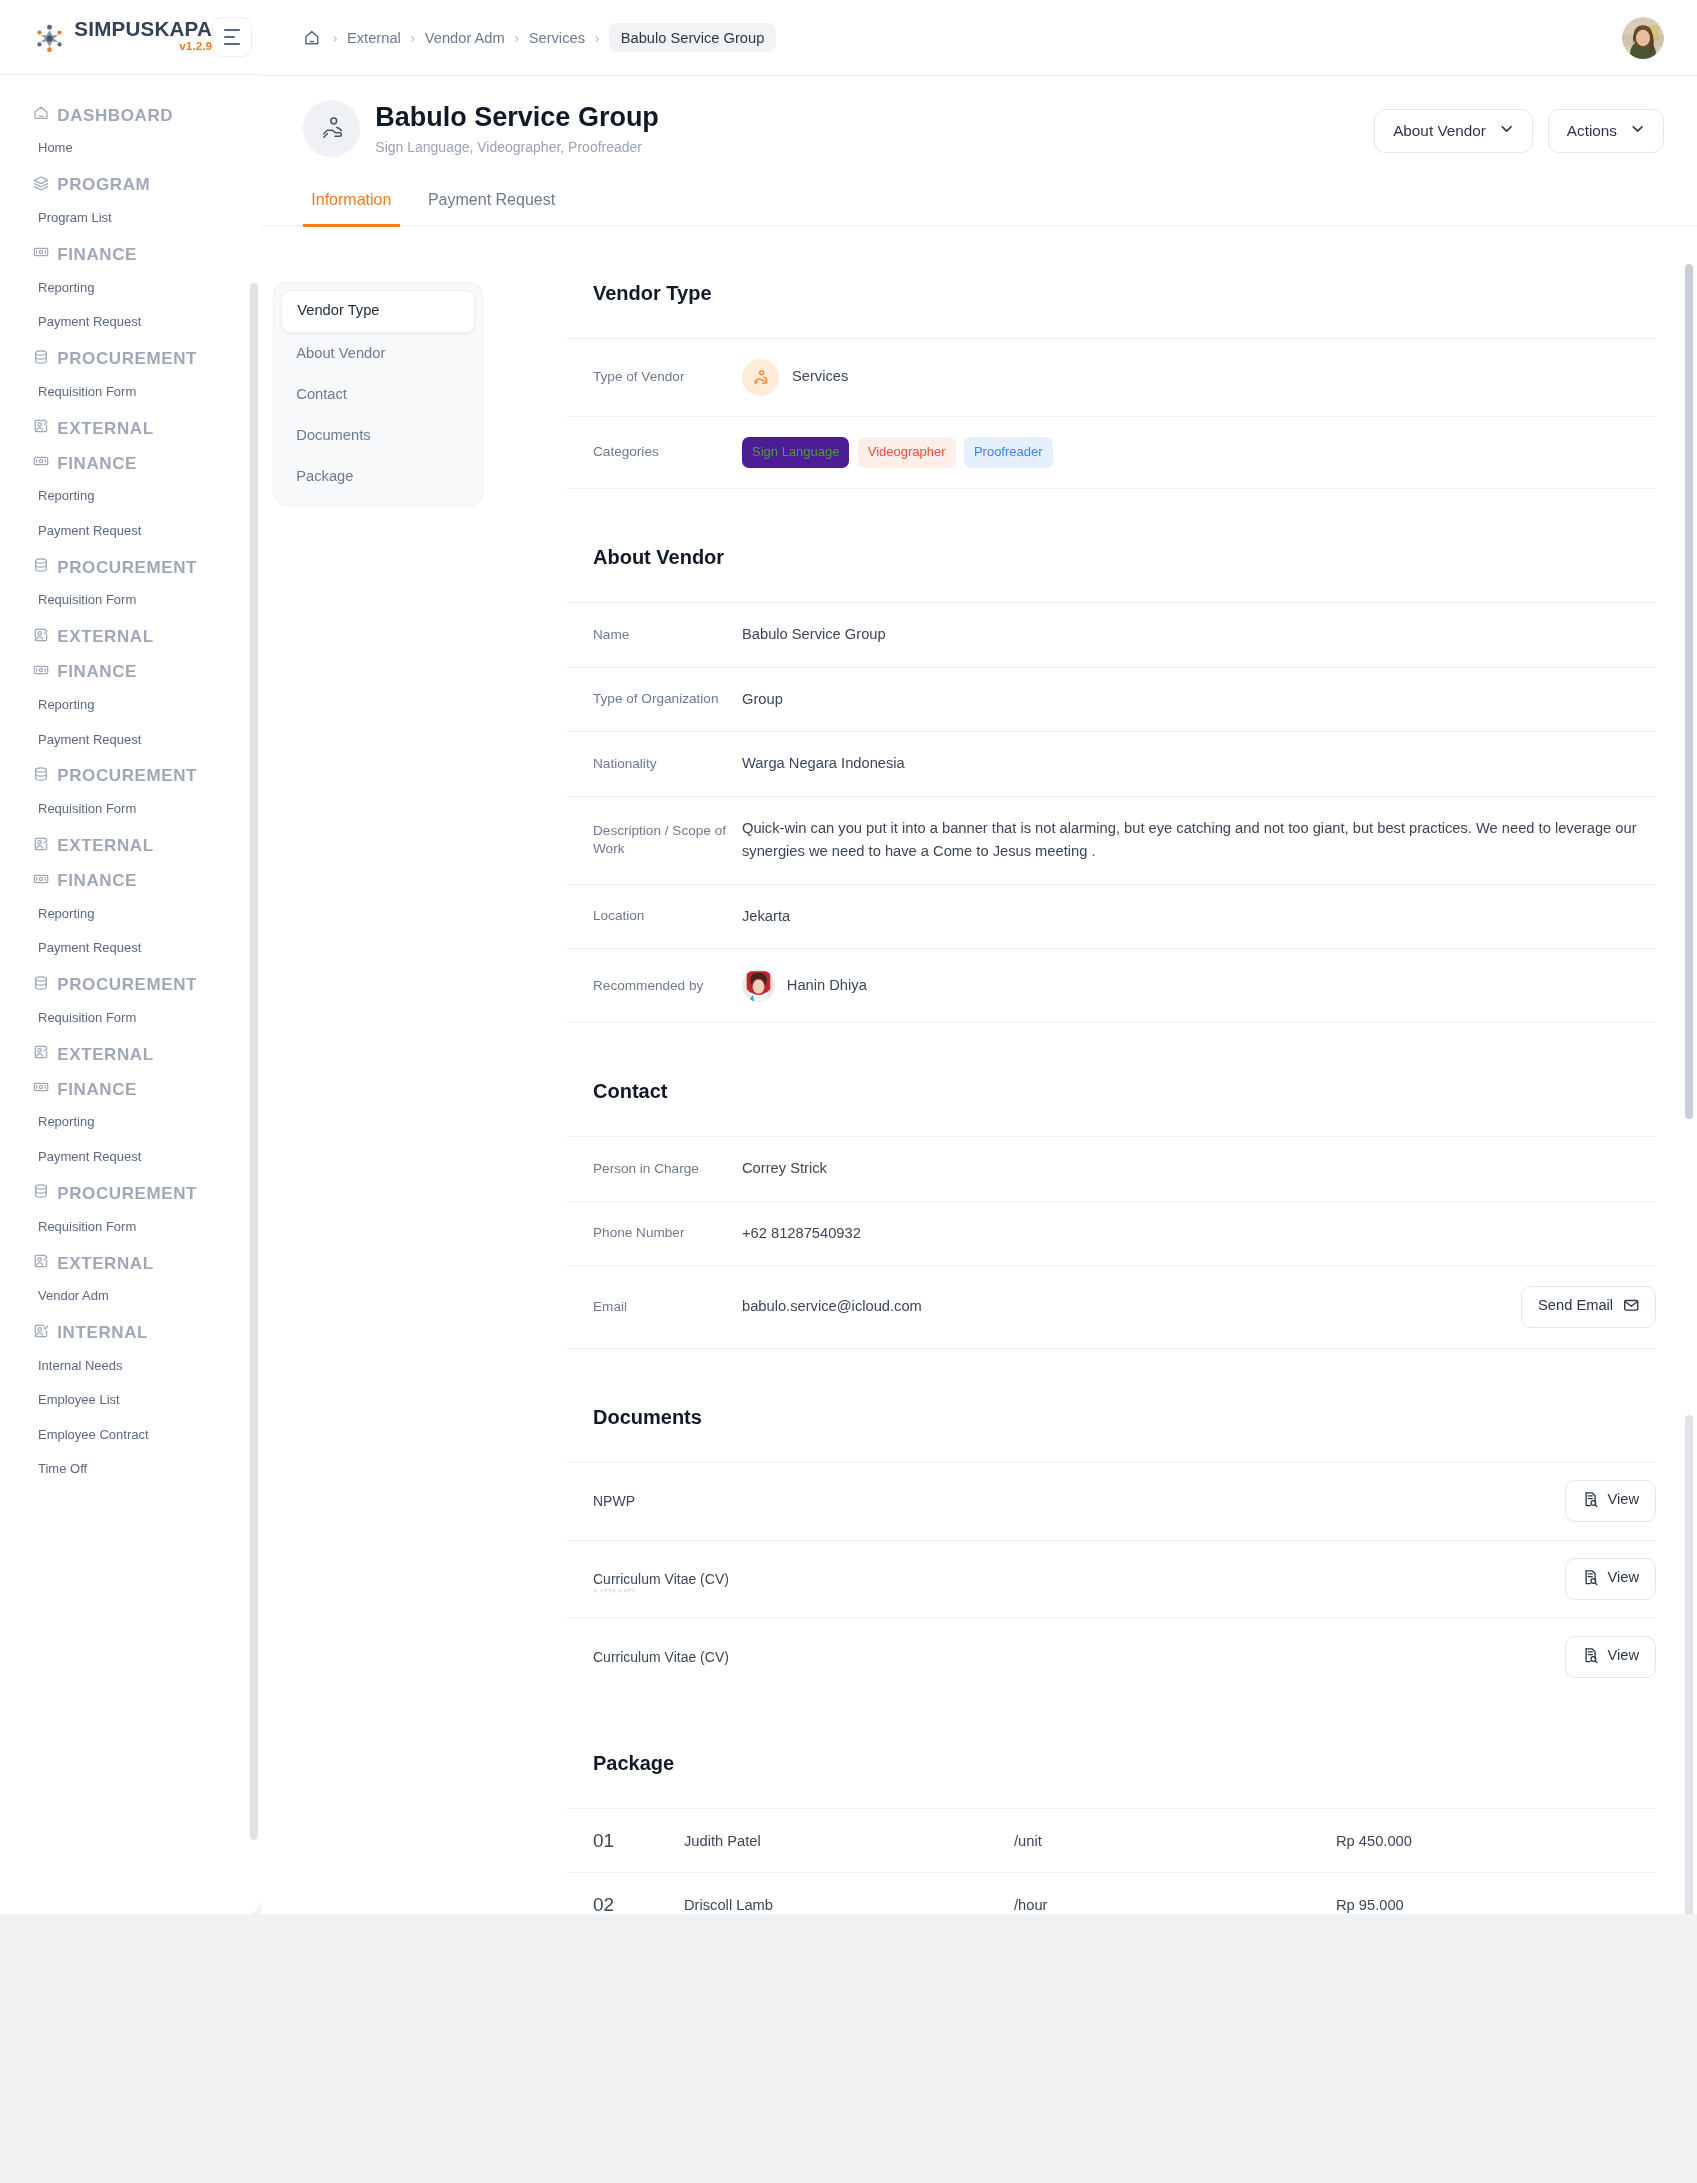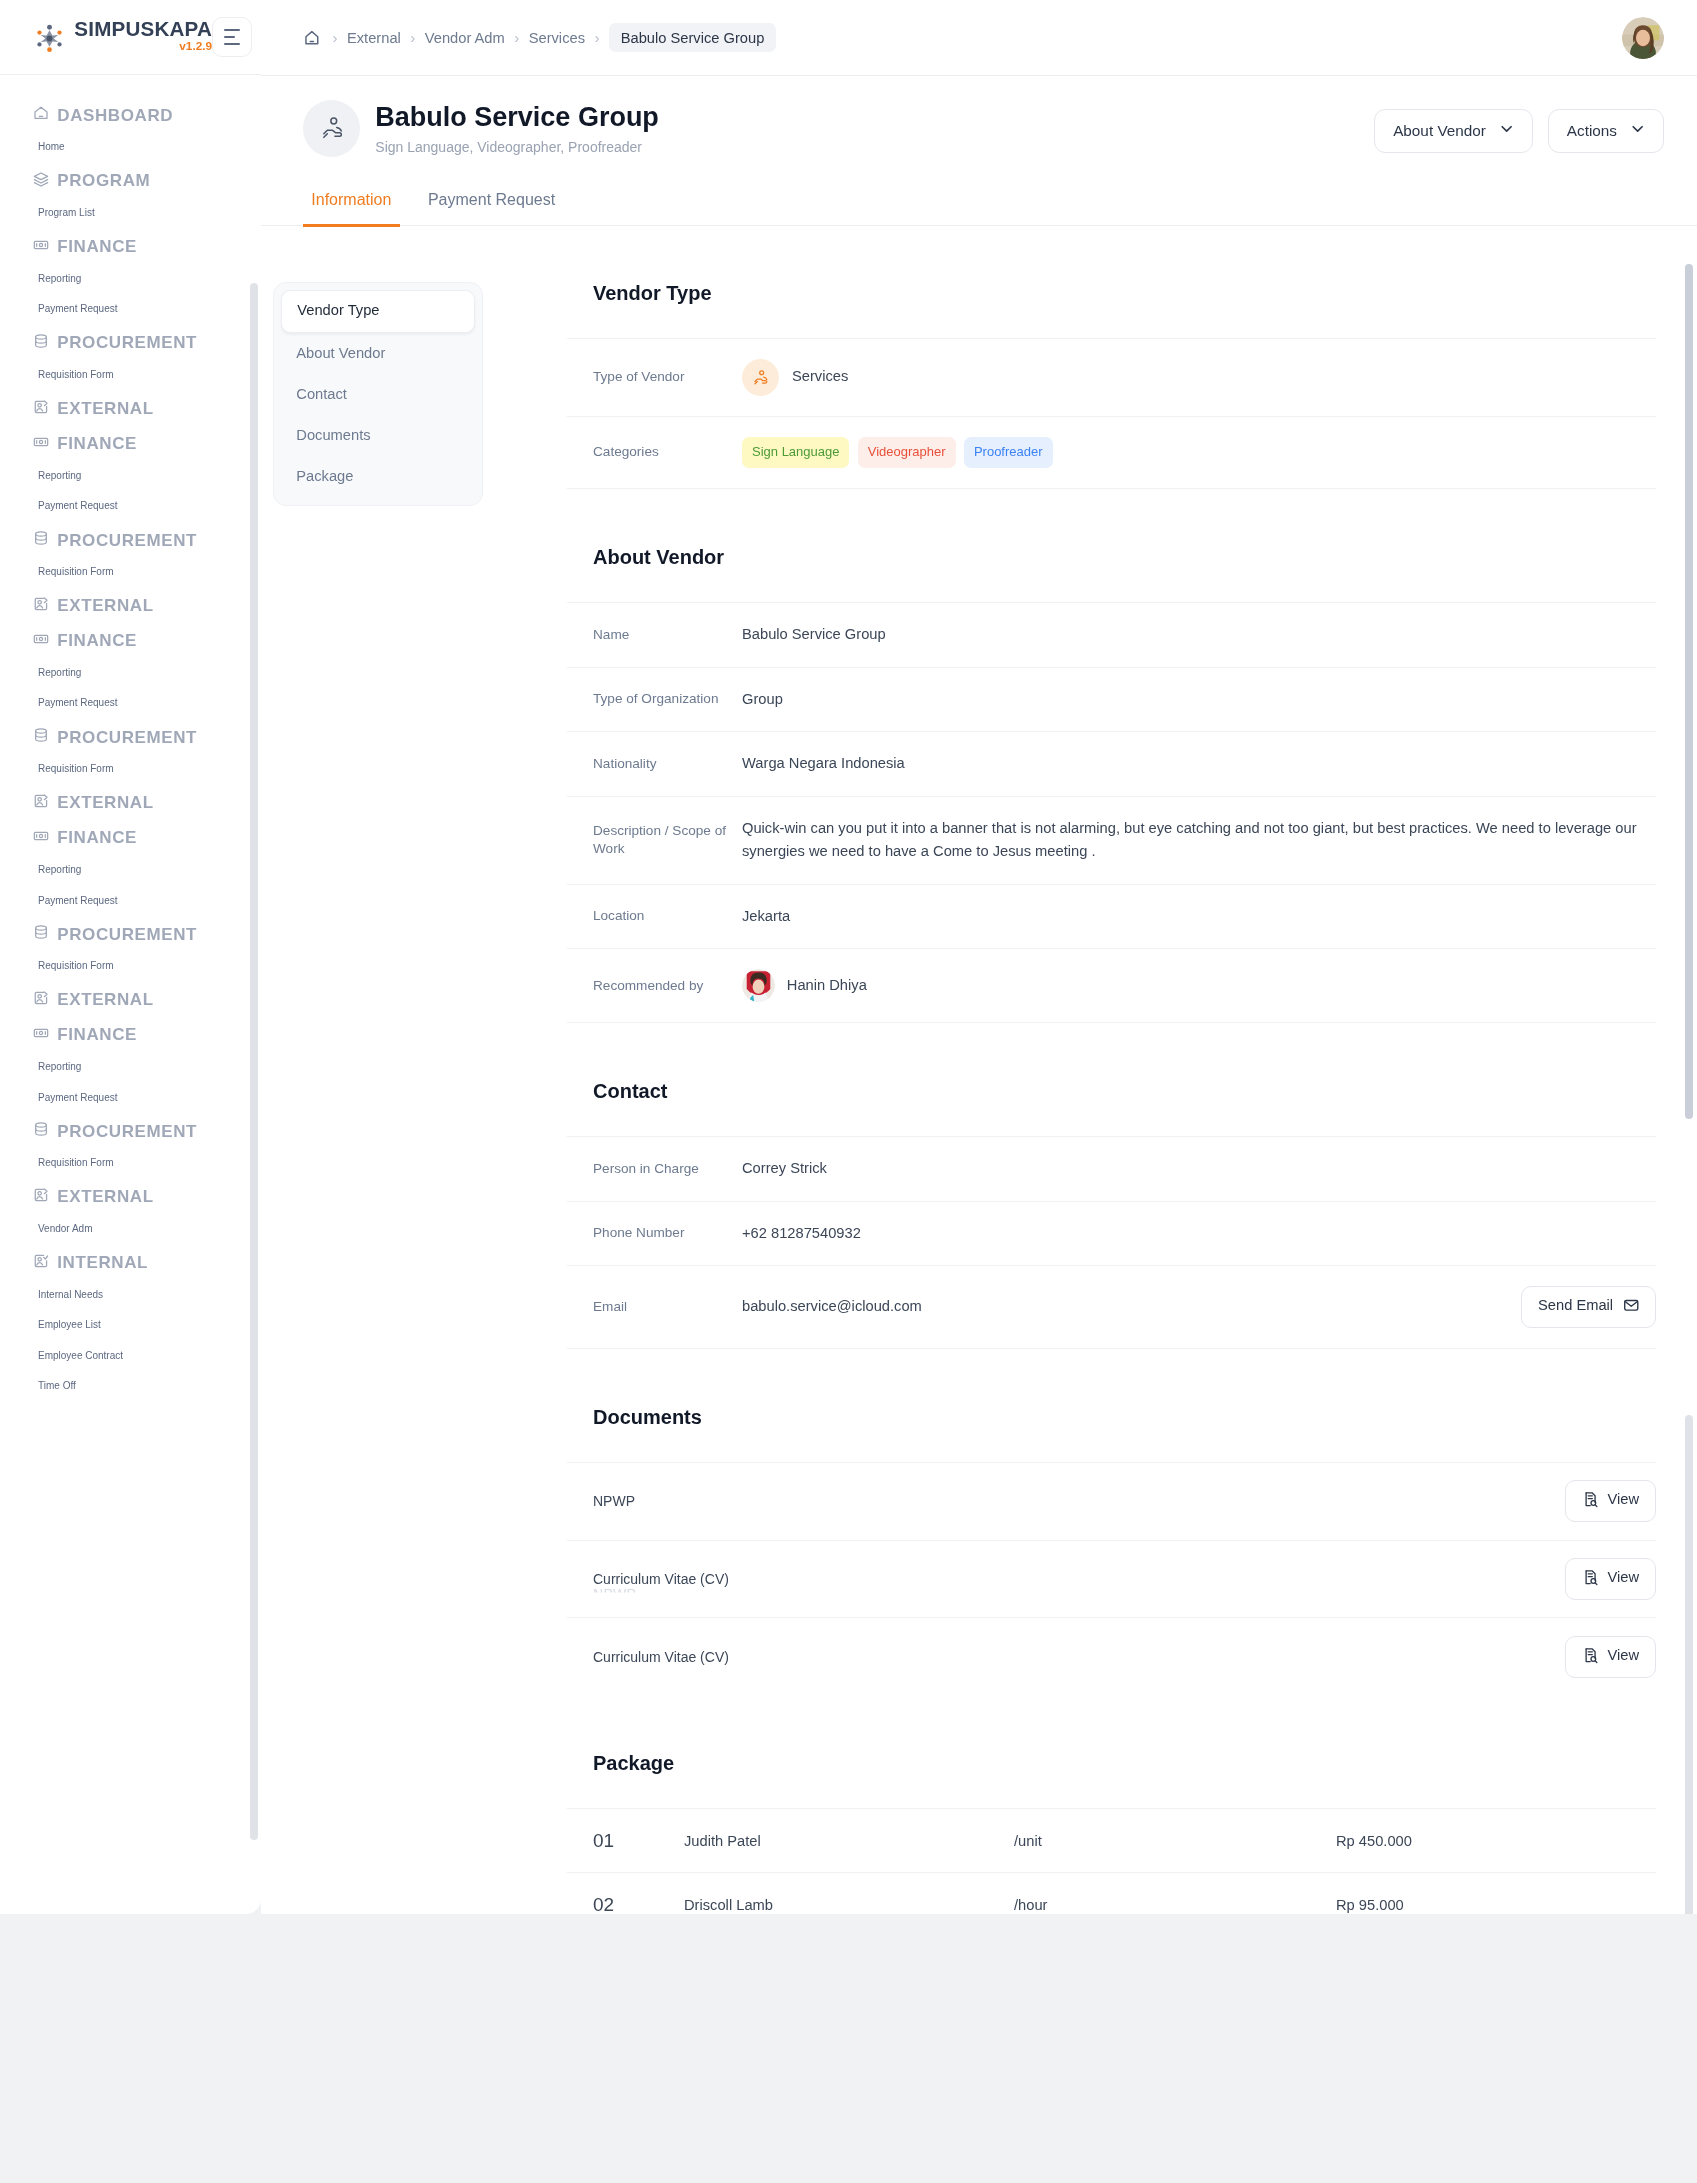--- a/index.html
+++ b/index.html
@@ -59,21 +59,21 @@
   .nav-group { margin-bottom: 3.5px; }
   .nav-head {
     display: flex; align-items: center; gap: 8.3px;
     padding: 5.3px 0 5.3px 33px;
     color: #a0a8b8; font-size: 17px; font-weight: 700;
     letter-spacing: 0.6px;
   }
   .nav-head svg { flex: 0 0 16px; }
   .nav-item {
     display: block; padding: 8.8px 0 8.8px 38px;
-    font-size: 10px; color: #5c6880; font-weight: 500;
+    font-size: 13px; color: #5c6880; font-weight: 500;
     cursor: pointer; line-height: 1.3;
   }
   .sb-scrollbar {
     position: absolute; top: 283px; right: 3.5px;
     width: 7.7px; height: 1557px;
     background: #dfe3e8; border-radius: 4.1px;
   }
 
   
   .main {
@@ -577,21 +577,21 @@
                     </svg>
                   </span>
                   <span class="strong">Services</span>
                 </span>
               </div>
             </div>
             <div class="row">
               <div class="row-label">Categories</div>
               <div class="row-value">
                   <span class="chips" id="cat-chips">
-                    <span class="chip" style="background: #fef9c3; color: rgb(77, 154, 54);">Sign Language</span>
+                    <span class="chip" style="background: #4c1d95; color: rgb(77, 154, 54);">Sign Language</span>
                     <span class="chip" style="background: rgb(253, 238, 234); color: rgb(232, 80, 58);">Videographer</span>
                     <span class="chip" style="background: rgb(230, 239, 253); color: rgb(59, 130, 246);">Proofreader</span>
                   </span>
                 </div>
             </div>
           </section>
 
           <section class="section">
             <div class="section-title">About Vendor</div>
             <div id="about-rows">

